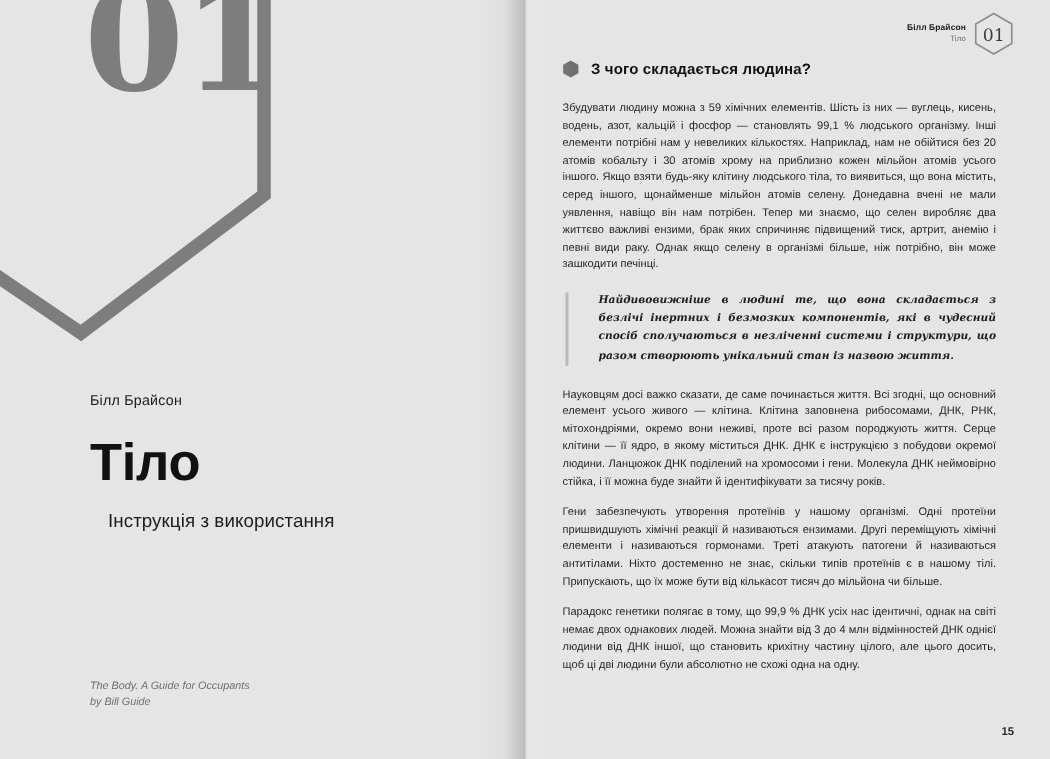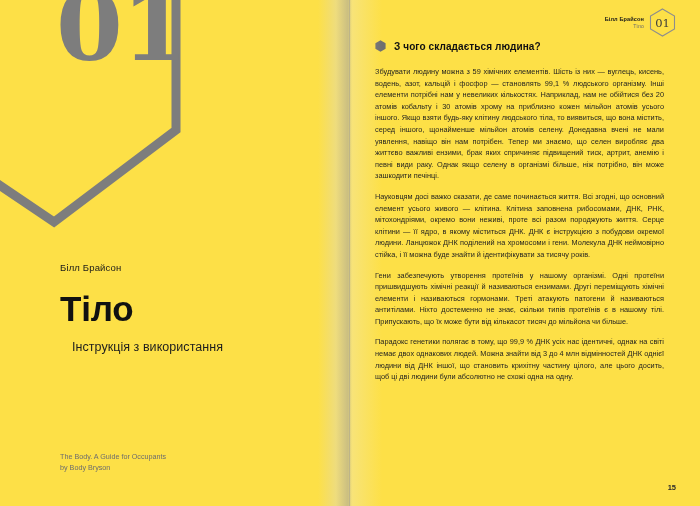--- a/index.html
+++ b/index.html
@@ -20,21 +20,21 @@
     width: 700px;
     height: 506px;
     background: #ffffff;
     display: flex;
   }
 
   
   .page {
     position: relative;
     height: 506px;
-    background: #fde047;
+    background: #e5e5e5;
     box-sizing: border-box;
   }
   .page-left  { width: 350px; }
   .page-right { width: 350px; }
 
   
   .gutter {
     position: absolute;
     top: 0;
     left: 318px;
@@ -109,21 +109,21 @@
 
   .left-footer {
     position: absolute;
     left: 60px;
     top: 452px;
     width: 230px;
     font-size: 7.2px;
     line-height: 1.5;
     color: #6d6d6d;
   }
-  .left-footer div { white-space: nowrap; }
+  .left-footer div { white-space: nowrap; font-style: italic; }
 
   
   .rp-inner {
     position: absolute;
     left: 24px;
     top: 0;
     width: 305px;
     height: 506px;
   }
 
@@ -253,21 +253,21 @@
     </div>
 
     <div class="left-meta">
       <p class="author-line">Білл Брайсон</p>
       <h1 class="book-title">Тіло</h1>
       <p class="book-subtitle">Інструкція з використання</p>
     </div>
 
     <div class="left-footer">
       <div>The Body. A Guide for Occupants</div>
-      <div>by Body Bryson</div>
+      <div>by Bill Guide</div>
     </div>
 
   </div>
 
   <div class="page page-right">
     <div class="rp-inner">
 
       <div class="running-head">
         <div class="rh-text">
           <div class="rh-book">Білл Брайсон</div>
@@ -285,20 +285,24 @@
         <svg class="hex-bullet" viewBox="0 0 11 12" aria-hidden="true">
           <polygon points="5.5,0.3 10.6,3.2 10.6,8.8 5.5,11.7 0.4,8.8 0.4,3.2" fill="#6f6f6f"></polygon>
         </svg>
         <span class="section-title">З чого складається людина?</span>
       </div>
 
       <div class="body-col">
 
         <p class="body-par">Збудувати людину можна з 59 хімічних елементів. Шість із них — вуглець, кисень, водень, азот, кальцій і фосфор — становлять 99,1 % людського організму. Інші елементи потрібні нам у невеликих кількостях. Наприклад, нам не обійтися без 20 атомів кобальту і 30 атомів хрому на приблизно кожен мільйон атомів усього іншого. Якщо взяти будь-яку клітину людського тіла, то виявиться, що вона містить, серед іншого, щонайменше мільйон атомів селену. Донедавна вчені не мали уявлення, навіщо він нам потрібен. Тепер ми знаємо, що селен виробляє два життєво важливі ензими, брак яких спричиняє підвищений тиск, артрит, анемію і певні види раку. Однак якщо селену в організмі більше, ніж потрібно, він може зашкодити печінці.</p>
 
+        <div class="pull-quote">
+          <div class="pq-bar"></div>
+          <p class="pq-text">Найдивовижніше в людині те, що вона складається з безлічі інертних і безмозких компонентів, які в чудесний спосіб сполучаються в незліченні системи і структури, що разом створюють унікальний стан із назвою життя.</p>
+        </div>
 
         <p class="body-par">Науковцям досі важко сказати, де саме починається життя. Всі згодні, що основний елемент усього живого — клітина. Клітина заповнена рибосомами, ДНК, РНК, мітохондріями, окремо вони неживі, проте всі разом породжують життя. Серце клітини — її ядро, в якому міститься ДНК. ДНК є інструкцією з побудови окремої людини. Ланцюжок ДНК поділений на хромосоми і гени. Молекула ДНК неймовірно стійка, і її можна буде знайти й ідентифікувати за тисячу років.</p>
 
         <p class="body-par">Гени забезпечують утворення протеїнів у нашому організмі. Одні протеїни пришвидшують хімічні реакції й називаються ензимами. Другі переміщують хімічні елементи і називаються гормонами. Треті атакують патогени й називаються антитілами. Ніхто достеменно не знає, скільки типів протеїнів є в нашому тілі. Припускають, що їх може бути від кількасот тисяч до мільйона чи більше.</p>
 
         <p class="body-par">Парадокс генетики полягає в тому, що 99,9 % ДНК усіх нас ідентичні, однак на світі немає двох однакових людей. Можна знайти від 3 до 4 млн відмінностей ДНК однієї людини від ДНК іншої, що становить крихітну частину цілого, але цього досить, щоб ці дві людини були абсолютно не схожі одна на одну.</p>
 
       </div>
 
       <div class="folio">15</div>

